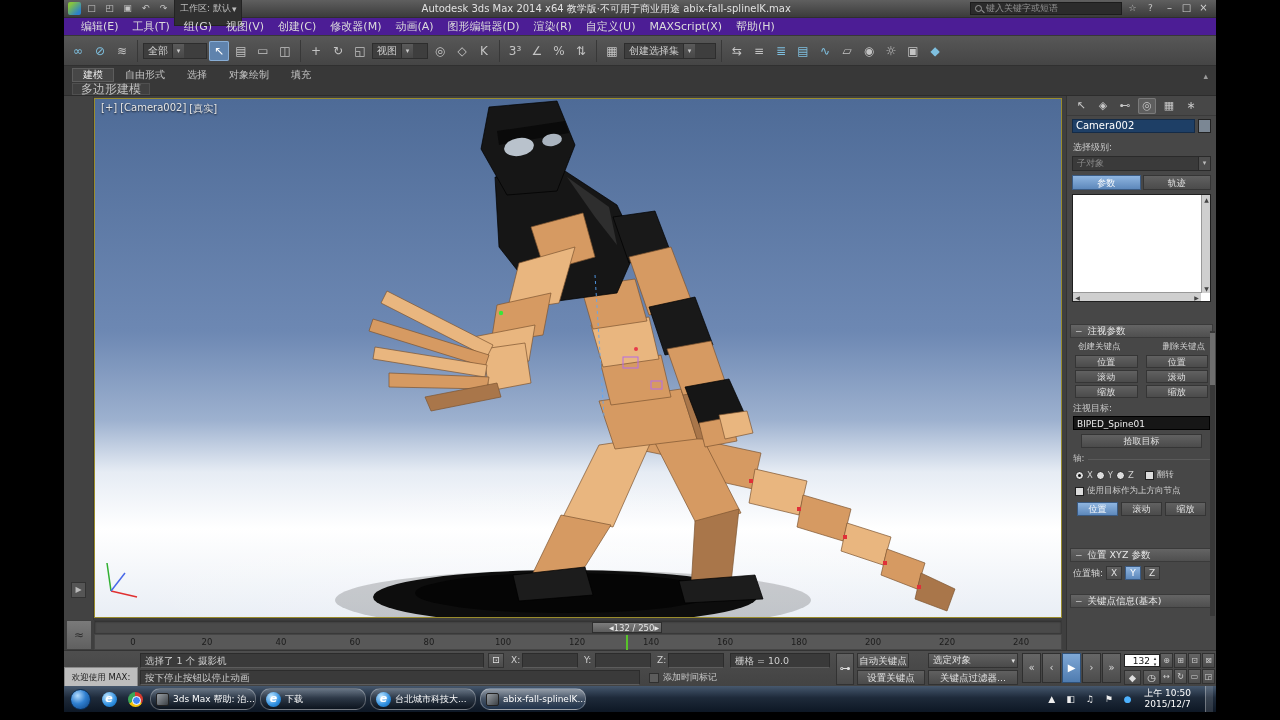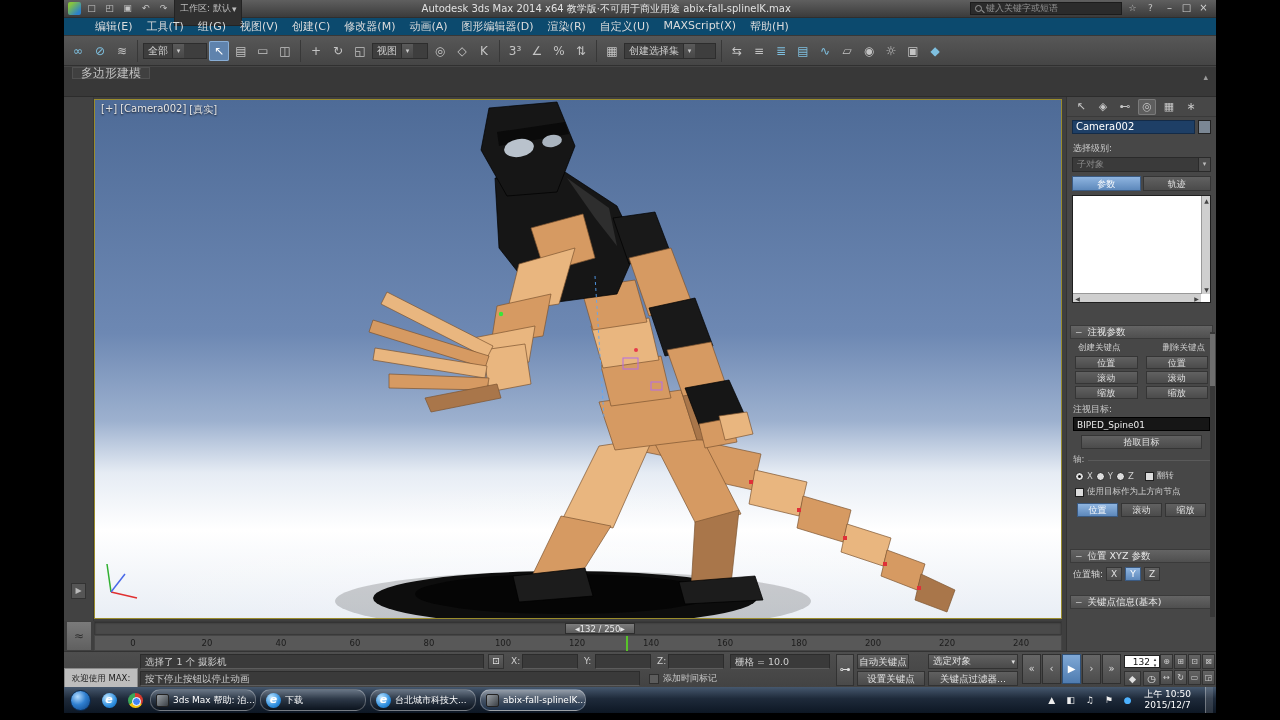--- a/index.html
+++ b/index.html
@@ -10,21 +10,21 @@
 .titlebar{display:flex;align-items:center;height:18px;background:linear-gradient(#5f5f5f,#3b3b3b);padding:0 4px;gap:3px;border-bottom:1px solid #2e2e2e}
 .logo{width:13px;height:13px;border-radius:2px;background:linear-gradient(135deg,#86c440 20%,#2c82c9 80%)}
 .qbtn{min-width:15px;height:13px;font-size:9px;line-height:13px;text-align:center;color:#c6c6c6}
 .ws{height:14px;display:flex;align-items:center;gap:1px;background:#303030;border:1px solid #232323;padding:16px 5px;font-size:9px;color:#bdbdbd}
 .title-text{flex:1;text-align:center;font-size:10px;color:#e2e2e2;overflow:hidden;white-space:nowrap}
 .search{width:152px;height:13px;display:flex;align-items:center;gap:4px;background:#2b2b2b;border:1px solid #1c1c1c;padding:0 4px;font-size:9px;color:#8f8f8f}
 .mag{width:7px;height:7px;border:1px solid #999;border-radius:50%;position:relative;flex:none}
 .mag::after{content:"";position:absolute;left:5px;top:5px;width:4px;height:1px;background:#999;transform:rotate(45deg)}
 .winbtn{width:17px;height:13px;font-size:10px;line-height:12px;text-align:center;color:#d0d0d0}
 
-.menubar{display:flex;height:18px;background:#0c4a6e;padding:0 24px;border-bottom:1px solid #383838}
+.menubar{display:flex;align-items:center;height:18px;background:#4c1d95;padding:0 10px;border-bottom:1px solid #383838}
 .menu-item{padding:1px 7px;font-size:11px;color:#dcdcdc}
 
 .toolbar{display:flex;align-items:center;height:30px;background:linear-gradient(#575757,#454545);padding:0 4px;gap:2px;border-bottom:1px solid #303030}
 .tbtn{min-width:20px;height:20px;display:flex;align-items:center;justify-content:center;font-size:12px;color:#c4c4c4}
 .tbtn.on{background:#5f83ad;box-shadow:inset 0 0 0 1px #89aed6;color:#fff;border-radius:2px}
 .tbtn.cold{color:#7fc0e0}
 .tsep{width:1px;height:22px;background:#383838;margin:0 3px}
 .tdd{display:flex;align-items:center;height:16px;background:#3e3e3e;border:1px solid #2d2d2d;font-size:10px;color:#cfcfcf;padding-left:4px}
 .tdd .da{width:12px;height:14px;margin-left:4px;background:linear-gradient(#5a5a5a,#474747);border-left:1px solid #2d2d2d;font-size:7px;line-height:14px;text-align:center;color:#ccc}
 
@@ -79,21 +79,21 @@
 .chk{width:9px;height:9px;border:1px solid #1e1e1e;background:#dcdcdc;flex:none}
 .ctr{display:flex;gap:3px;margin:5px 6px 0}
 .ctr .btn{flex:1;height:14px;line-height:13px}
 .posrow{display:flex;align-items:center;gap:3px;margin:4px 6px 0;font-size:9px}
 .axbtn{width:16px;height:14px;line-height:13px}
 .cpscroll{position:absolute;right:1px;top:235px;width:5px;height:285px;background:#383838}
 .cpscroll .th{position:absolute;top:2px;left:0;width:5px;height:52px;background:#6e6e6e}
 
 .curve-btn{position:absolute;left:2px;top:524px;width:26px;height:30px;background:linear-gradient(#7a7a7a,#606060);border:1px solid #3f3f3f;color:#2e2e2e;font-size:12px;text-align:center;line-height:28px}
 .timeslider{position:absolute;left:30px;top:524px;width:968px;height:14px;background:#4a4a4a;border:1px solid #393939;box-shadow:inset 0 1px 2px rgba(0,0,0,.4)}
-.ts-handle{position:absolute;left:470px;top:1px;width:70px;height:11px;background:linear-gradient(#7d7d7d,#5c5c5c);border:1px solid #2e2e2e;color:#e6e6e6;font-size:8.5px;display:flex;align-items:center;justify-content:center;padding:0 2px}
+.ts-handle{position:absolute;left:497px;top:1px;width:70px;height:11px;background:linear-gradient(#7d7d7d,#5c5c5c);border:1px solid #2e2e2e;color:#e6e6e6;font-size:8.5px;display:flex;align-items:center;justify-content:flex-end;padding:0 2px}
 .ruler{position:absolute;left:30px;top:538px;width:968px;height:16px;background:#585858;border:1px solid #454545}
 .tick{position:absolute;top:2px;transform:translateX(-50%);font-size:8.5px;color:#1c1c1c}
 .cur{position:absolute;left:531px;top:0;width:2px;height:16px;background:#58c32a}
 
 .statusbar{position:relative;height:36px;background:linear-gradient(#4e4e4e,#434343);border-top:1px solid #333}
 .sfield{position:absolute;height:15px;background:#3a3a3a;border:1px solid #2c2c2c;border-bottom-color:#5c5c5c;font-size:9.5px;color:#cfcfcf;line-height:13px;padding:0 4px;overflow:hidden;white-space:nowrap}
 .sbtn{position:absolute;background:linear-gradient(#606060,#4a4a4a);border:1px solid #323232;font-size:9.5px;color:#e0e0e0;text-align:center;overflow:hidden}
 .sbtn.dd{display:flex;align-items:center;justify-content:space-between;padding:0 2px 0 4px;text-align:left}
 .clab{position:absolute;top:4px;font-size:9px;color:#cfcfcf}
 .pbtn{width:19px;height:30px;background:linear-gradient(#666,#4c4c4c);border:1px solid #2f2f2f;color:#ddd;font-size:10px;text-align:center;line-height:28px}
@@ -209,20 +209,27 @@
     <div class="tbtn cold">▤</div>
     <div class="tbtn cold">∿</div>
     <div class="tbtn">▱</div>
     <div class="tbtn">◉</div>
     <div class="tbtn">☼</div>
     <div class="tbtn">▣</div>
     <div class="tbtn cold">◆</div>
   </div>
 
   <div class="ribbon">
+    <div class="rtabs">
+      <span class="rtab on">建模</span>
+      <span class="rtab">自由形式</span>
+      <span class="rtab">选择</span>
+      <span class="rtab">对象绘制</span>
+      <span class="rtab">填充</span>
+    </div>
     <div class="rsub">
       <span class="rsubtab">多边形建模</span>
     </div>
     <span class="rmin">▴</span>
   </div>
 
   <div class="main">
     <div class="leftstrip">
       <div class="expand-btn">▶</div>
     </div>

